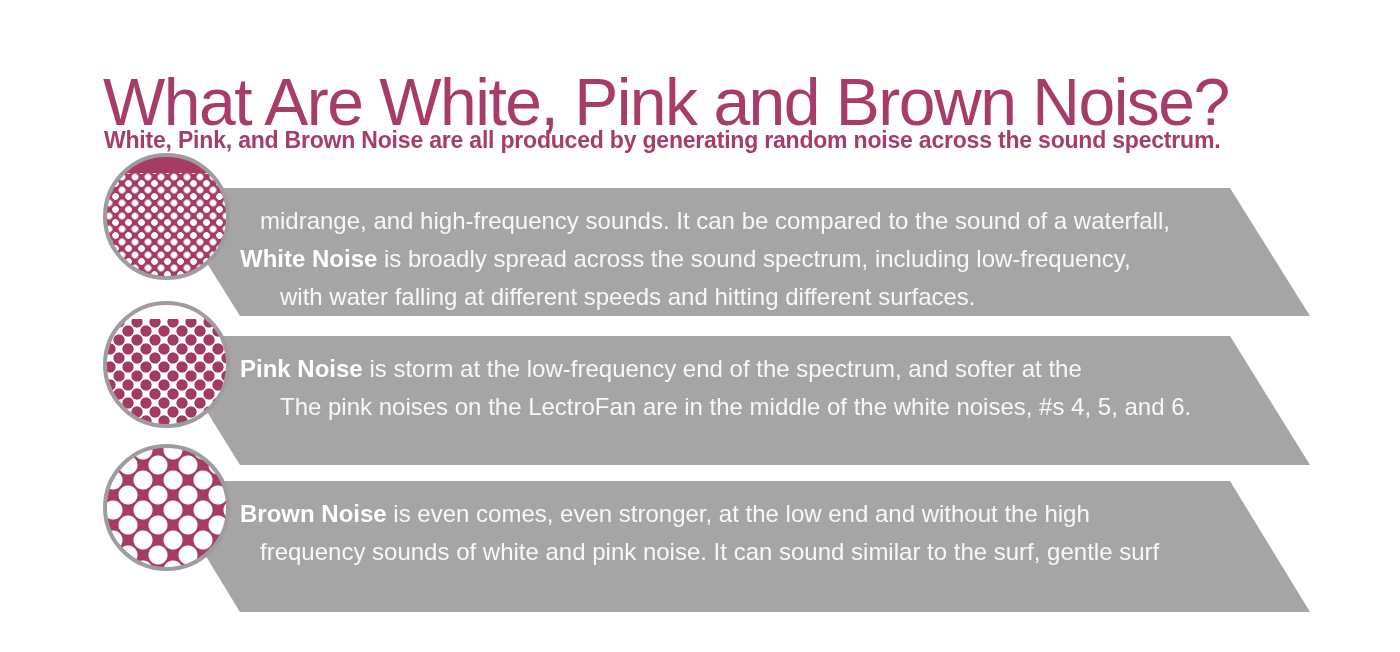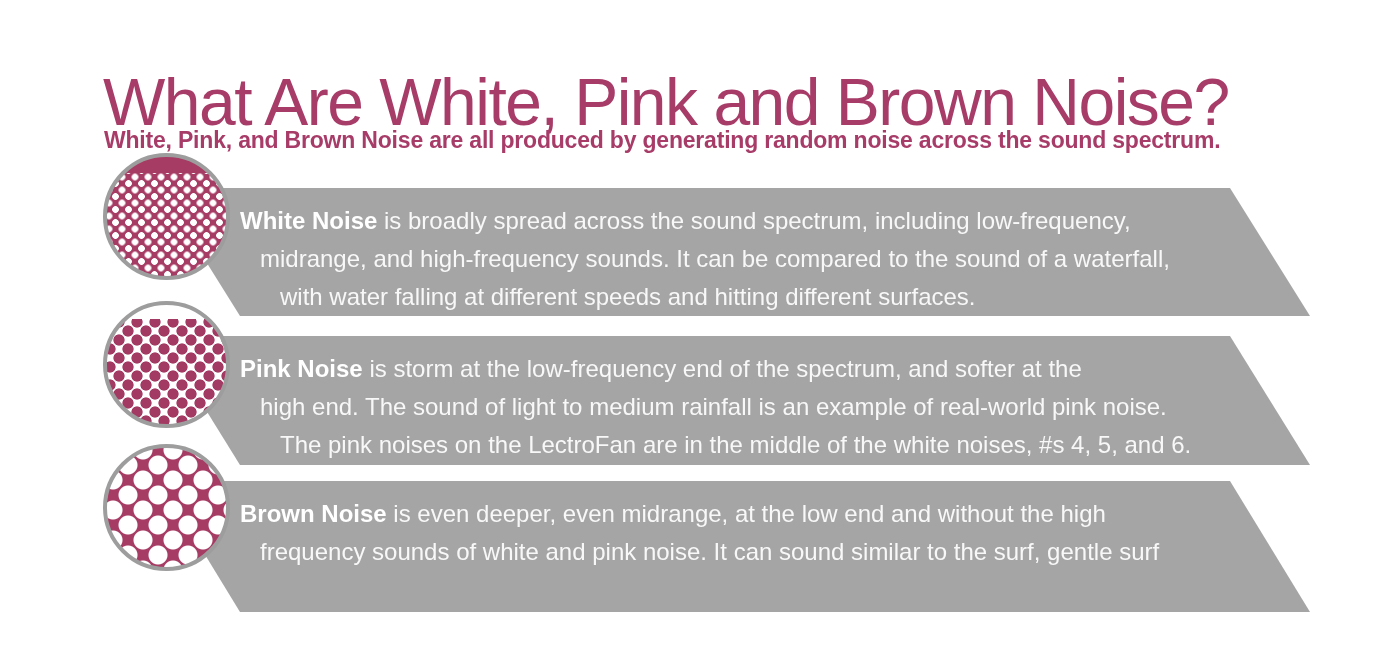--- a/index.html
+++ b/index.html
@@ -107,31 +107,30 @@
 </head>
 <body>
 
 <div id="stage">
 
   <h1 class="title">What Are White, Pink and Brown Noise?</h1>
   <p class="subtitle">White, Pink, and Brown Noise are all produced by generating random noise across the sound spectrum.</p>
 
   <div class="noise-circle" id="circle-white"></div>
   <div class="banner" id="banner-white">
+    <div class="bl l2">midrange, and high-frequency sounds. It can be compared to the sound of a waterfall,</div>
     <div class="bl l1"><span class="term">White Noise</span> <span>is broadly spread across the sound spectrum, including low-frequency,</span></div>
-    <div class="bl l2">midrange, and high-frequency sounds. It can be compared to the sound of a waterfall,</div>
     <div class="bl l3">with water falling at different speeds and hitting different surfaces.</div>
   </div>
 
   <div class="noise-circle" id="circle-pink"></div>
   <div class="banner" id="banner-pink">
     <div class="bl l1"><span class="term">Pink Noise</span> <span>is storm at the low-frequency end of the spectrum, and softer at the</span></div>
-    <div class="bl l2">high end. The sound of light to medium rainfall is an example of real-world pink noise.</div>
     <div class="bl l3">The pink noises on the LectroFan are in the middle of the white noises, #s 4, 5, and 6.</div>
   </div>
 
   <div class="noise-circle" id="circle-brown"></div>
   <div class="banner" id="banner-brown">
-    <div class="bl l1"><span class="term">Brown Noise</span> <span>is even deeper, even midrange, at the low end and without the high</span></div>
+    <div class="bl l1"><span class="term">Brown Noise</span> <span>is even comes, even stronger, at the low end and without the high</span></div>
     <div class="bl l2">frequency sounds of white and pink noise. It can sound similar to the surf, gentle surf</div>
   </div>
 
 </div>
 
 </body></html>

